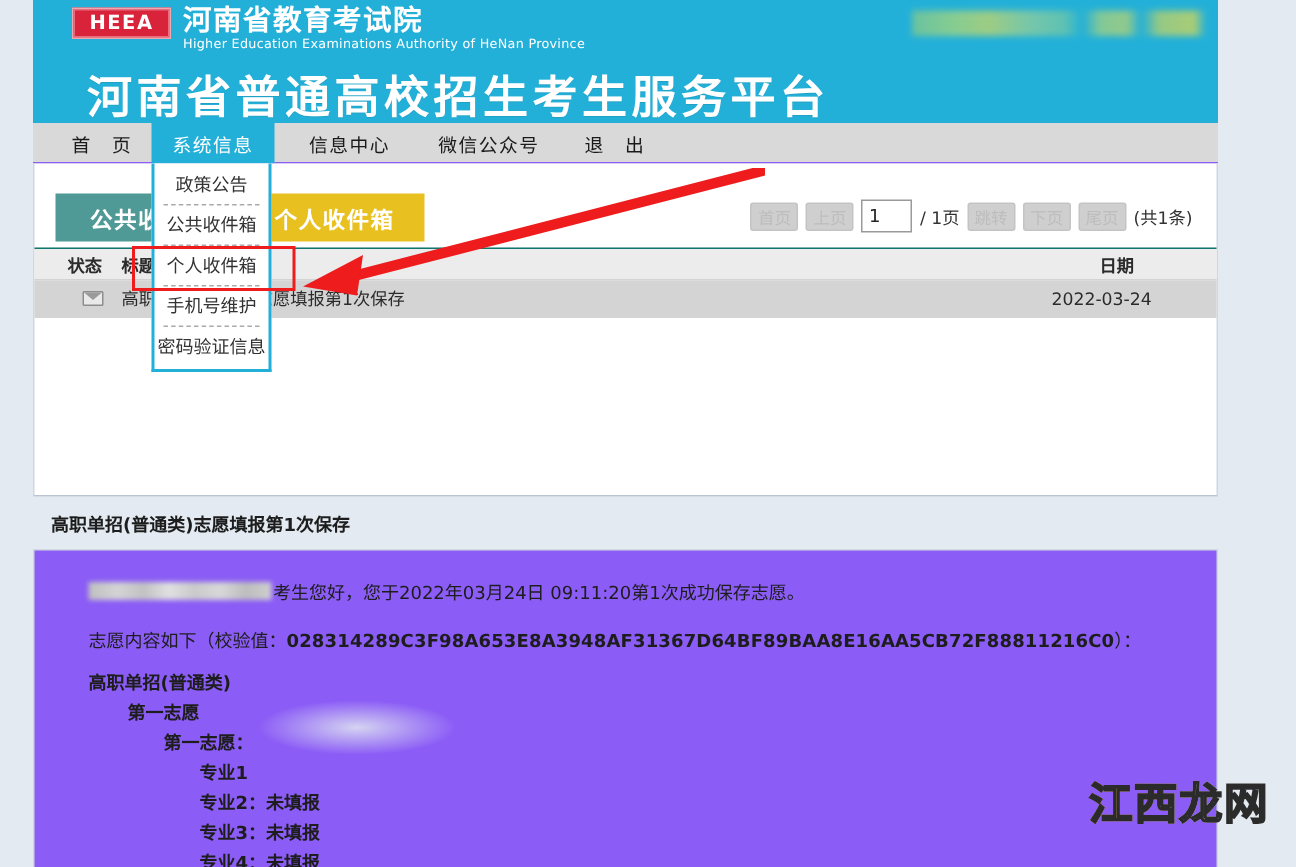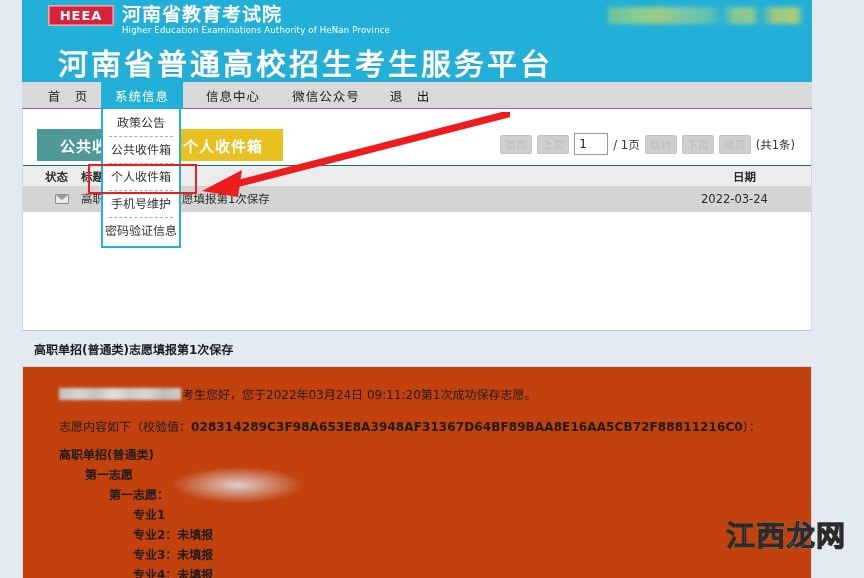--- a/index.html
+++ b/index.html
@@ -197,21 +197,21 @@
     position: absolute; left: 22px; top: 337px;
     width: 790px; height: 26px;
     background: #e3eaf1;
     font-size: 12px; font-weight: bold; color: #1d1d1d;
     line-height: 26px; padding-left: 12px;
     white-space: nowrap;
   }
   .detail-body {
     position: absolute; left: 22px; top: 366px;
     width: 790px; height: 212px;
-    background: #c2410c;
+    background: #8b5cf6;
     border: 1px solid #cfd8e0;
     border-bottom: none;
     overflow: hidden;
   }
   .msg-line1 {
     position: absolute; left: 36px; top: 18px;
     font-size: 12px; color: #1d1d1d; white-space: nowrap;
     display: flex; align-items: center;
   }
   .redact-name {

